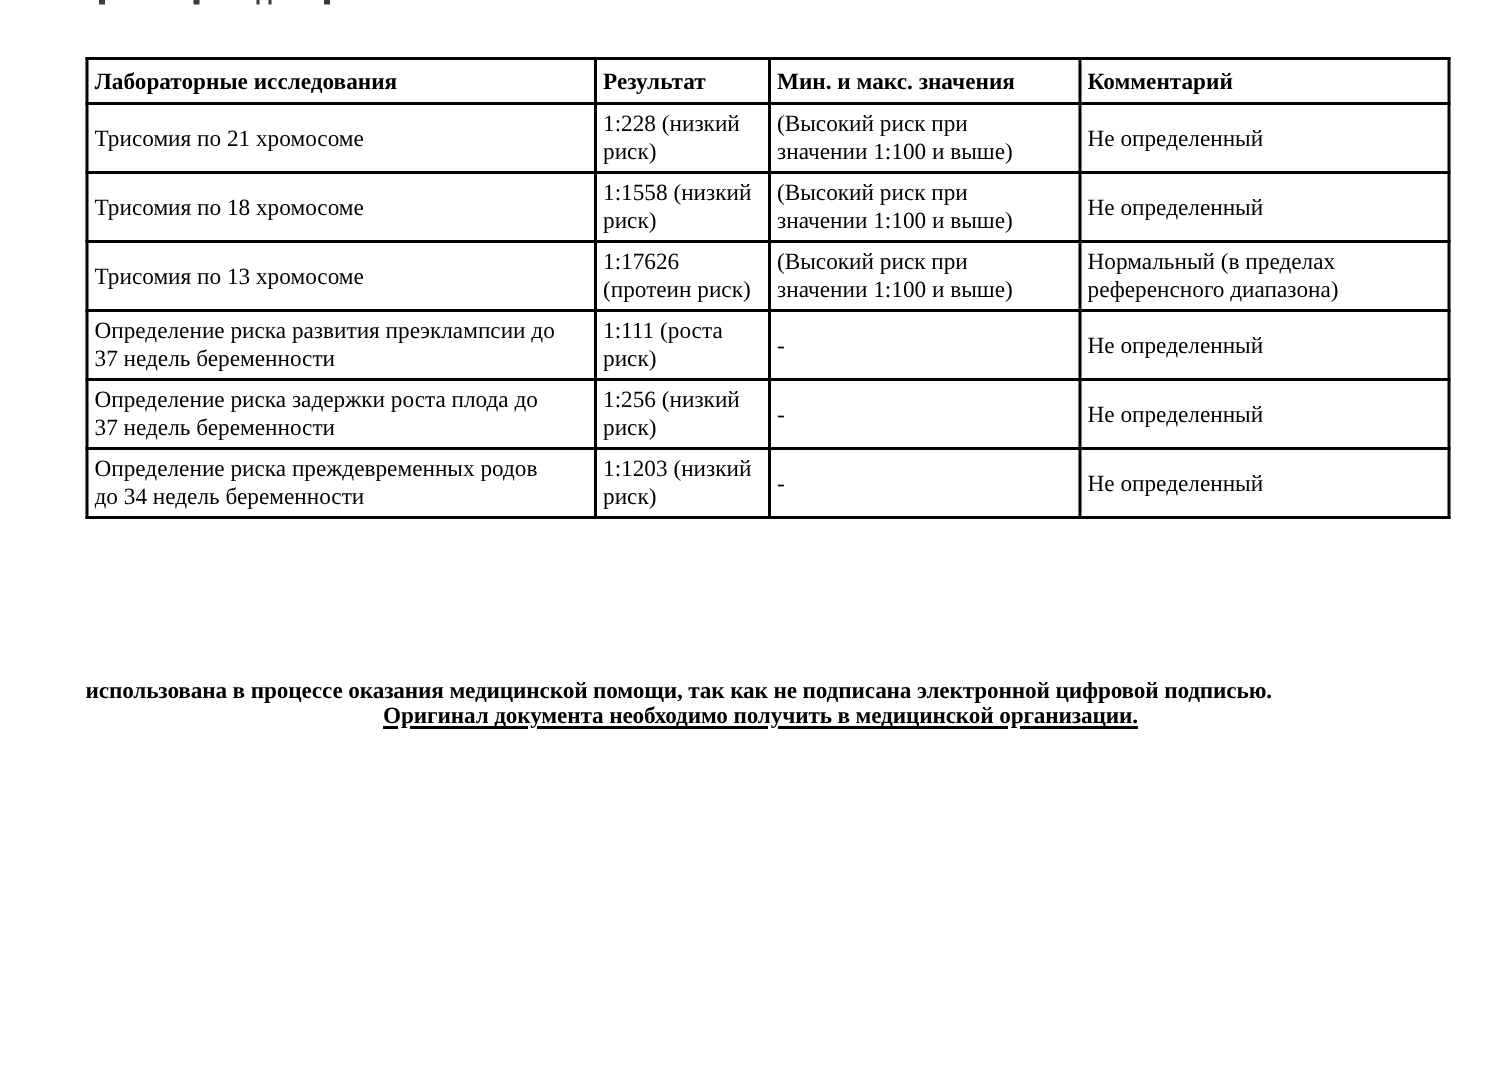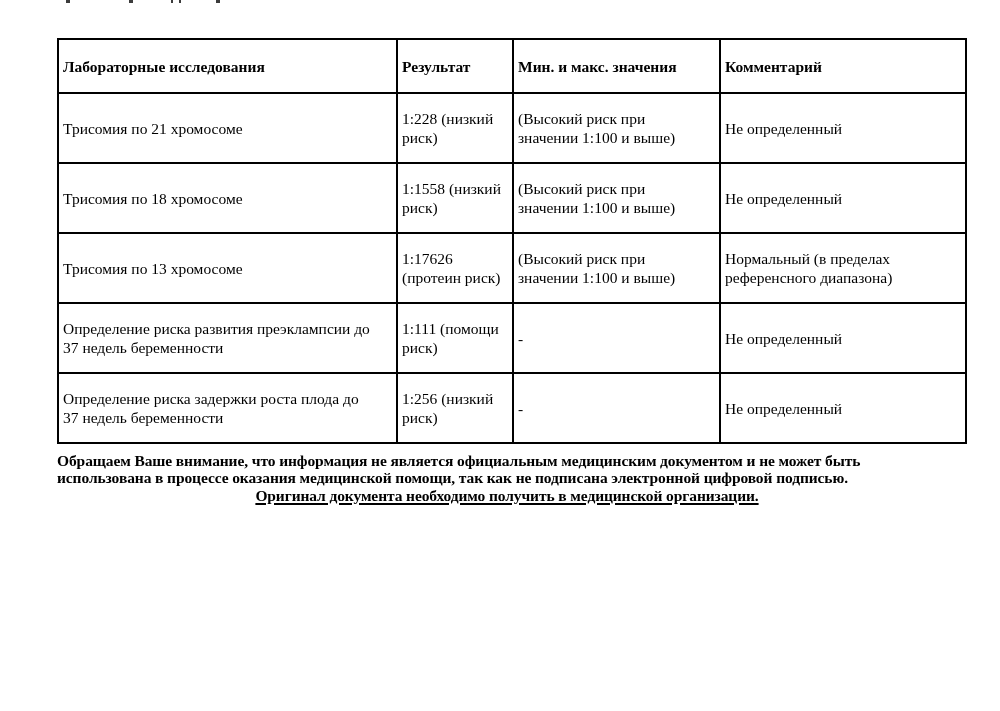--- a/index.html
+++ b/index.html
@@ -23,21 +23,21 @@
   table.lab {
     position: absolute;
     left: 57px;
     top: 38px;
     width: 908px;
     border-collapse: collapse;
     table-layout: fixed;
   }
   table.lab th, table.lab td {
     border: 2px solid #000000;
-    padding: 14px 4px;
+    padding: 2px 4px;
     vertical-align: middle;
     font-size: 15.5px;
     line-height: 19px;
     text-align: left;
   }
   table.lab th {
     font-weight: bold;
     height: 24px;
   }
   table.lab td { height: 40px; }
@@ -145,21 +145,21 @@
             <div class="cell">Нормальный (в пределах
 референсного диапазона)</div>
           </td>
       </tr>
       <tr>
         <td>
             <div class="cell">Определение риска развития преэклампсии до
 37 недель беременности</div>
           </td>
         <td>
-            <div class="cell">1:111 (помощи
+            <div class="cell">1:111 (роста
 риск)</div>
           </td>
         <td>
             <div class="cell">-</div>
           </td>
         <td>
             <div class="cell">Не определенный</div>
           </td>
       </tr>
       <tr>
@@ -171,22 +171,37 @@
             <div class="cell">1:256 (низкий
 риск)</div>
           </td>
         <td>
             <div class="cell">-</div>
           </td>
         <td>
             <div class="cell">Не определенный</div>
           </td>
       </tr>
+      <tr>
+        <td>
+            <div class="cell">Определение риска преждевременных родов
+до 34 недель беременности</div>
+          </td>
+        <td>
+            <div class="cell">1:1203 (низкий
+риск)</div>
+          </td>
+        <td>
+            <div class="cell">-</div>
+          </td>
+        <td>
+            <div class="cell">Не определенный</div>
+          </td>
+      </tr>
     </tbody>
   </table>
 
   <div class="note">
-    <div>Обращаем Ваше внимание, что информация не является официальным медицинским документом и не может быть</div>
     <div>использована в процессе оказания медицинской помощи, так как не подписана электронной цифровой подписью.</div>
     <div class="underlined">Оригинал документа необходимо получить в медицинской организации.</div>
   </div>
 
 </div>
 
 </body></html>

